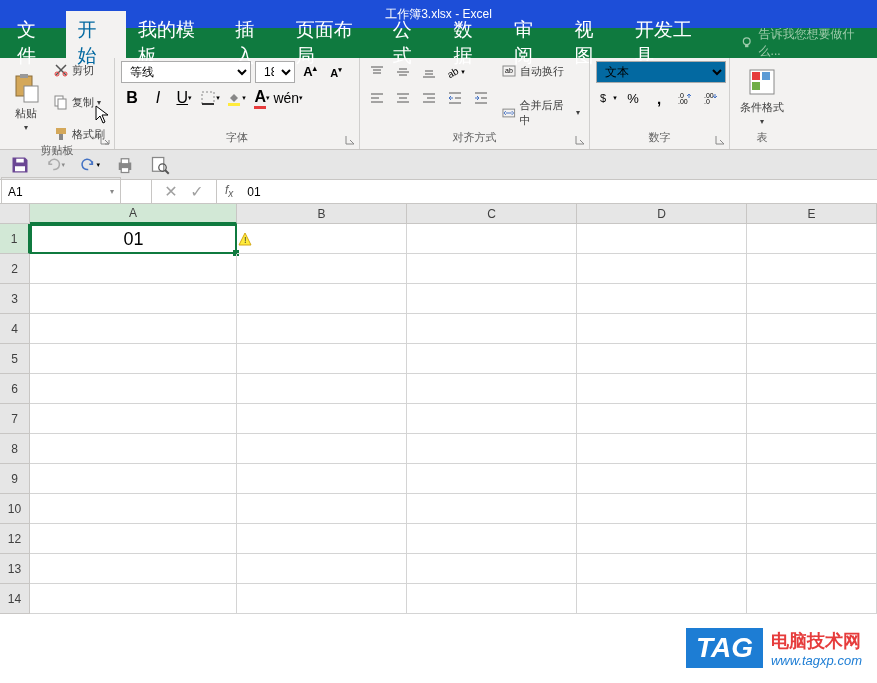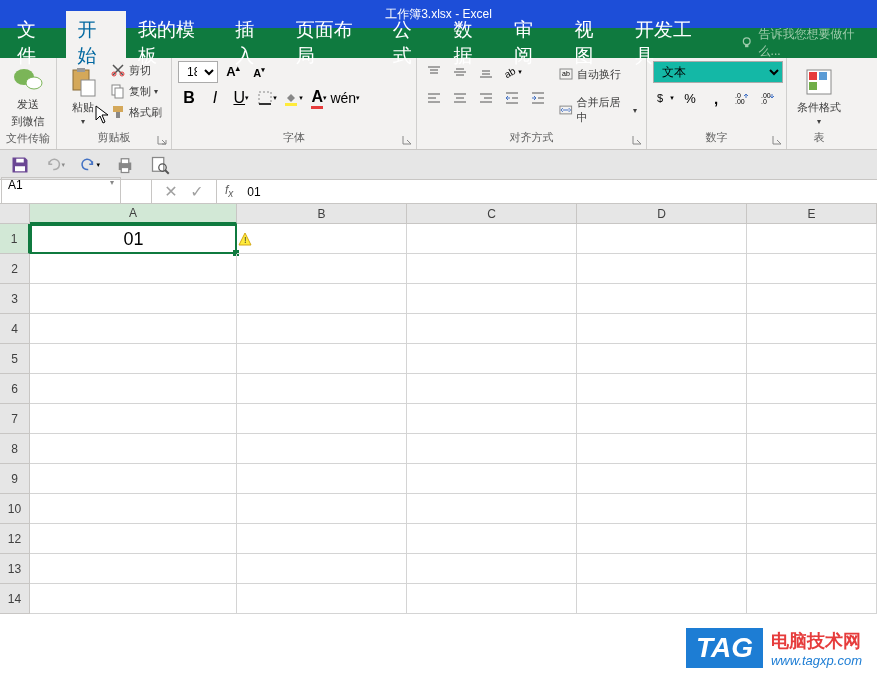--- a/index.html
+++ b/index.html
@@ -16,39 +16,39 @@
     .ribbon { background: #f3f2f1; height: 92px; display: flex; border-bottom: 1px solid #c8c6c4; }
     .ribbon-group { border-right: 1px solid #d0cfce; padding: 3px 6px 2px 6px; display: flex; flex-direction: column; position: relative; }
     .ribbon-group-label { text-align: center; font-size: 11px; color: #606060; margin-top: auto; padding-bottom: 2px; }
     .ribbon-group-content { display: flex; gap: 4px; flex: 1; }
     .dialog-launcher { position: absolute; bottom: 3px; right: 3px; width: 12px; height: 12px; }
     
     .big-btn { display: flex; flex-direction: column; align-items: center; justify-content: center; padding: 2px 4px; cursor: pointer; font-size: 11px; color: #404040; }
     .big-btn svg { width: 32px; height: 32px; }
     .big-btn span { margin-top: 2px; }
     
-    .small-btn-col { display: flex; flex-direction: column; gap: 3px; }
+    .small-btn-col { display: flex; flex-direction: column; gap: 14px; }
     .small-btn { display: flex; align-items: center; gap: 3px; padding: 1px 3px; cursor: pointer; font-size: 11px; color: #404040; }
     .small-btn svg { width: 16px; height: 16px; }
     
     .font-row { display: flex; gap: 4px; align-items: center; }
     .font-select { border: 1px solid #ababab; background: #fff; height: 22px; font-size: 12px; padding: 0 4px; }
     .font-name { width: 130px; }
     .font-size { width: 40px; }
     
     .icon-btn { width: 22px; height: 22px; display: flex; align-items: center; justify-content: center; cursor: pointer; }
     .icon-btn svg { width: 16px; height: 16px; }
     
-    .combo-select { border: 1px solid #ababab; background: #14b8a6; height: 22px; font-size: 12px; padding: 0 4px; width: 100px; }
+    .combo-select { border: 1px solid #ababab; background: #0369a1; height: 22px; font-size: 12px; padding: 0 4px; width: 100px; }
     
     .qat { background: #e6e6e6; height: 30px; display: flex; align-items: center; padding: 0 10px; gap: 15px; border-bottom: 1px solid #c8c6c4; }
     .qat-btn { width: 20px; height: 20px; cursor: pointer; display: flex; align-items: center; justify-content: center; }
     
     .formula-bar { background: #fff; height: 24px; display: flex; align-items: center; border-bottom: 1px solid #c8c6c4; }
-    .name-box { width: 120px; border: 1px solid #c8c6c4; height: 30px; margin: 1px; display: flex; padding: 0 6px; font-size: 12px; justify-content: space-between; }
+    .name-box { width: 120px; border: 1px solid #c8c6c4; height: 30px; margin: 1px; display: flex; align-items: center; padding: 0 6px; font-size: 12px; justify-content: space-between; }
     .fb-btns { display: flex; gap: 8px; padding: 0 10px; border-right: 1px solid #c8c6c4; height: 100%; align-items: center; }
     .fb-btn { width: 18px; height: 18px; cursor: pointer; display: flex; align-items: center; justify-content: center; color: #a0a0a0; }
     .fx-label { font-style: italic; font-size: 12px; color: #606060; padding: 0 8px; }
     .formula-input { flex: 1; border: none; outline: none; font-size: 12px; padding: 0 6px; }
     
     .grid-area { display: flex; flex-direction: column; background: #fff; }
     .col-headers { display: flex; height: 20px; }
     .corner { width: 30px; background: #e6e6e6; border-right: 1px solid #c8c6c4; border-bottom: 1px solid #c8c6c4; }
     .col-header { background: #e6e6e6; border-right: 1px solid #c8c6c4; border-bottom: 1px solid #c8c6c4; text-align: center; font-size: 12px; color: #404040; display: flex; align-items: center; justify-content: center; }
     .col-header.sel { background: #d2e8d6; border-bottom: 2px solid #0f7a3f; }
@@ -90,31 +90,20 @@
   <div class="tell-me">
     <svg viewBox="0 0 16 16">
         <circle cx="8" cy="6" r="4" fill="none" stroke="#9ecbab" stroke-width="1.5"></circle>
         <rect x="6" y="10" width="4" height="3" fill="#9ecbab"></rect>
       </svg>
     <span>告诉我您想要做什么...</span>
   </div>
 </div>
 
 <div class="ribbon">
-  <div class="ribbon-group">
-    <div class="big-btn">
-      <svg viewBox="0 0 32 32">
-          <ellipse cx="12" cy="14" rx="10" ry="8" fill="#7bb558"></ellipse>
-          <ellipse cx="22" cy="20" rx="8" ry="6" fill="#fff" stroke="#7bb558"></ellipse>
-        </svg>
-      <span>发送</span>
-      <span>到微信</span>
-    </div>
-    <div class="ribbon-group-label">文件传输</div>
-  </div>
 
   <div class="ribbon-group">
     <div class="ribbon-group-content">
       <div class="big-btn">
         <svg viewBox="0 0 32 32">
             <rect x="6" y="4" width="16" height="20" fill="#d4a85a" stroke="#8a6d3b"></rect>
             <rect x="10" y="2" width="8" height="4" fill="#999"></rect>
             <rect x="14" y="14" width="14" height="16" fill="#fff" stroke="#888"></rect>
           </svg>
         <span>粘贴</span>
@@ -148,20 +137,21 @@
     </div>
     <div class="ribbon-group-label">剪贴板</div>
     <svg class="dialog-launcher" viewBox="0 0 12 12">
         <path d="M2 2 L2 10 L10 10 M6 6 L10 10 M10 6 L10 10 L6 10" stroke="#888" fill="none"></path>
       </svg>
   </div>
 
   <div class="ribbon-group" style="width:245px">
     <div style="display:flex;flex-direction:column;gap:4px;flex:1">
       <div class="font-row">
+        <select class="font-select font-name"><option>等线</option></select>
         <select class="font-select font-size"><option>18</option></select>
         <div class="icon-btn">
             <span style="font-size:13px;font-weight:bold">A<sup style="font-size:8px">▴</sup></span>
           </div>
         <div class="icon-btn">
             <span style="font-size:11px;font-weight:bold">A<sup style="font-size:7px">▾</sup></span>
           </div>
       </div>
       <div class="font-row">
         <div class="icon-btn">

